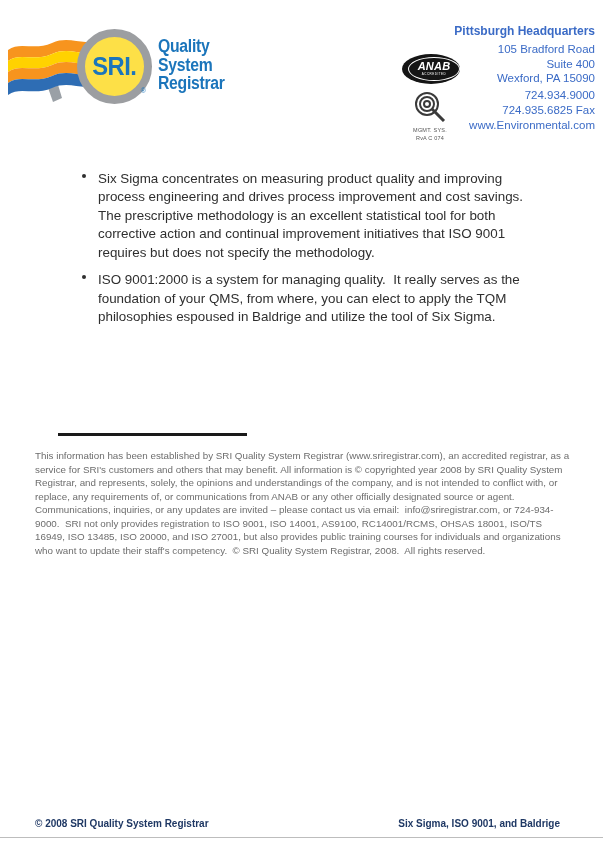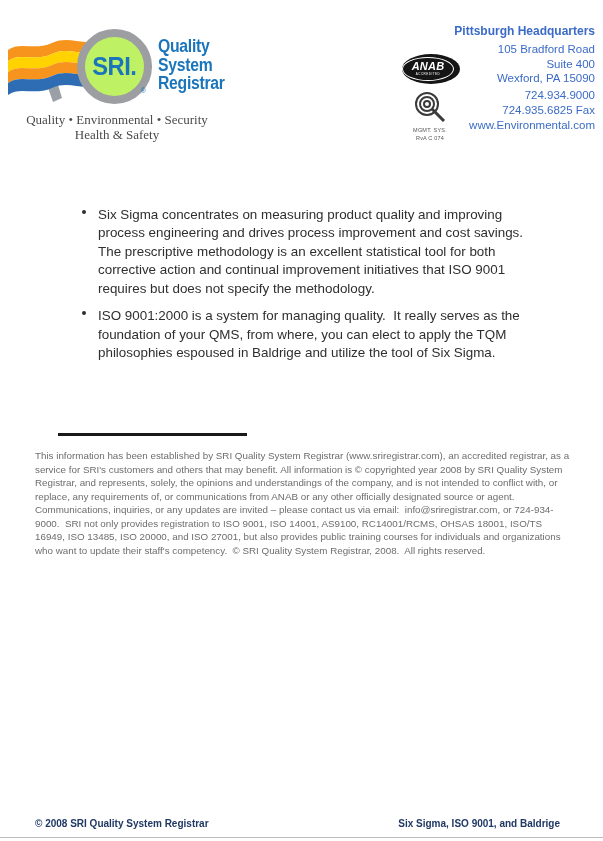--- a/index.html
+++ b/index.html
@@ -13,21 +13,21 @@
     margin: 0 auto;
     overflow: hidden;
   }
 
   
   .flag-svg { position: absolute; left: 8px; top: 34px; }
   .logo-ring {
     position: absolute; left: 77px; top: 29px;
     width: 75px; height: 75px;
     border: 8px solid #9c9ea1; border-radius: 50%;
-    background: #bef264;
+    background: #fde047;
     display: flex; align-items: center; justify-content: center;
   }
   .logo-sri {
     color: #1b75bb; font-weight: 800; font-size: 25px;
     letter-spacing: -0.5px; transform: scaleX(0.95);
     font-family: "Liberation Sans", sans-serif;
   }
   .logo-reg-mark {
     position: absolute; right: -2px; bottom: 2px;
     font-size: 7px; color: #1b75bb; font-weight: 400;
@@ -44,21 +44,21 @@
     text-align: center;
     font-family: "Liberation Serif", serif;
     font-size: 13px; line-height: 1.18; color: #4a4a4a;
   }
 
   
   .anab {
     position: absolute; left: 402px; top: 54px;
     width: 58px; height: 30px;
     background: #151515; border-radius: 50%;
-    display: flex; flex-direction: column; align-items: flex-start; justify-content: center;
+    display: flex; flex-direction: column; align-items: flex-end; justify-content: center;
   }
   .anab-inner {
     width: 52px; height: 24px; border: 1px solid #ffffff; border-radius: 50%;
     display: flex; flex-direction: column; align-items: center; justify-content: center;
   }
   .anab-label {
     color: #fff; font-weight: 800; font-style: italic; font-size: 11px;
     letter-spacing: 0.2px; line-height: 1;
   }
   .anab-sub { color: #fff; font-size: 3px; letter-spacing: 0.5px; line-height: 1.4; }
@@ -68,21 +68,21 @@
   
   .address {
     position: absolute; top: 24px; right: 8px;
     text-align: right; color: #3b6bc6;
     font-size: 11.5px; line-height: 1.3;
   }
   .address-title { font-weight: 700; font-size: 12px; margin-bottom: 2px; margin-left: 16px; }
   .contact-block { margin-top: 2px; }
 
   
-  .bullets { position: absolute; left: 80px; top: 169px; width: 448px; margin-top: 36px; }
+  .bullets { position: absolute; left: 80px; top: 169px; width: 448px; }
   .bullet-item { position: relative; padding-left: 18px; margin-bottom: 9px; }
   .bullet-dot {
     position: absolute; left: 2px; top: 5px;
     width: 4px; height: 4px; border-radius: 50%; background: #2f2f2f;
   }
   .bullet-text {
     font-size: 13.4px; line-height: 1.23; color: #2f2f2f;
     white-space: pre-wrap;
   }
 
@@ -133,24 +133,20 @@
     <span class="logo-sri">SRI.</span>
     <span class="logo-reg-mark">®</span>
   </div>
 
   <div class="wordmark">
     <div>Quality</div>
     <div>System</div>
     <div>Registrar</div>
   </div>
 
-  <div class="tagline">
-    <div>Quality • Environmental • Security</div>
-    <div>Health &amp; Safety</div>
-  </div>
 
   <div class="anab">
     <div class="anab-inner">
       <span class="anab-label">ANAB</span>
       <span class="anab-sub">ACCREDITED</span>
     </div>
   </div>
 
   <div class="rva">
     <svg width="40" height="32" viewBox="0 0 40 32">

